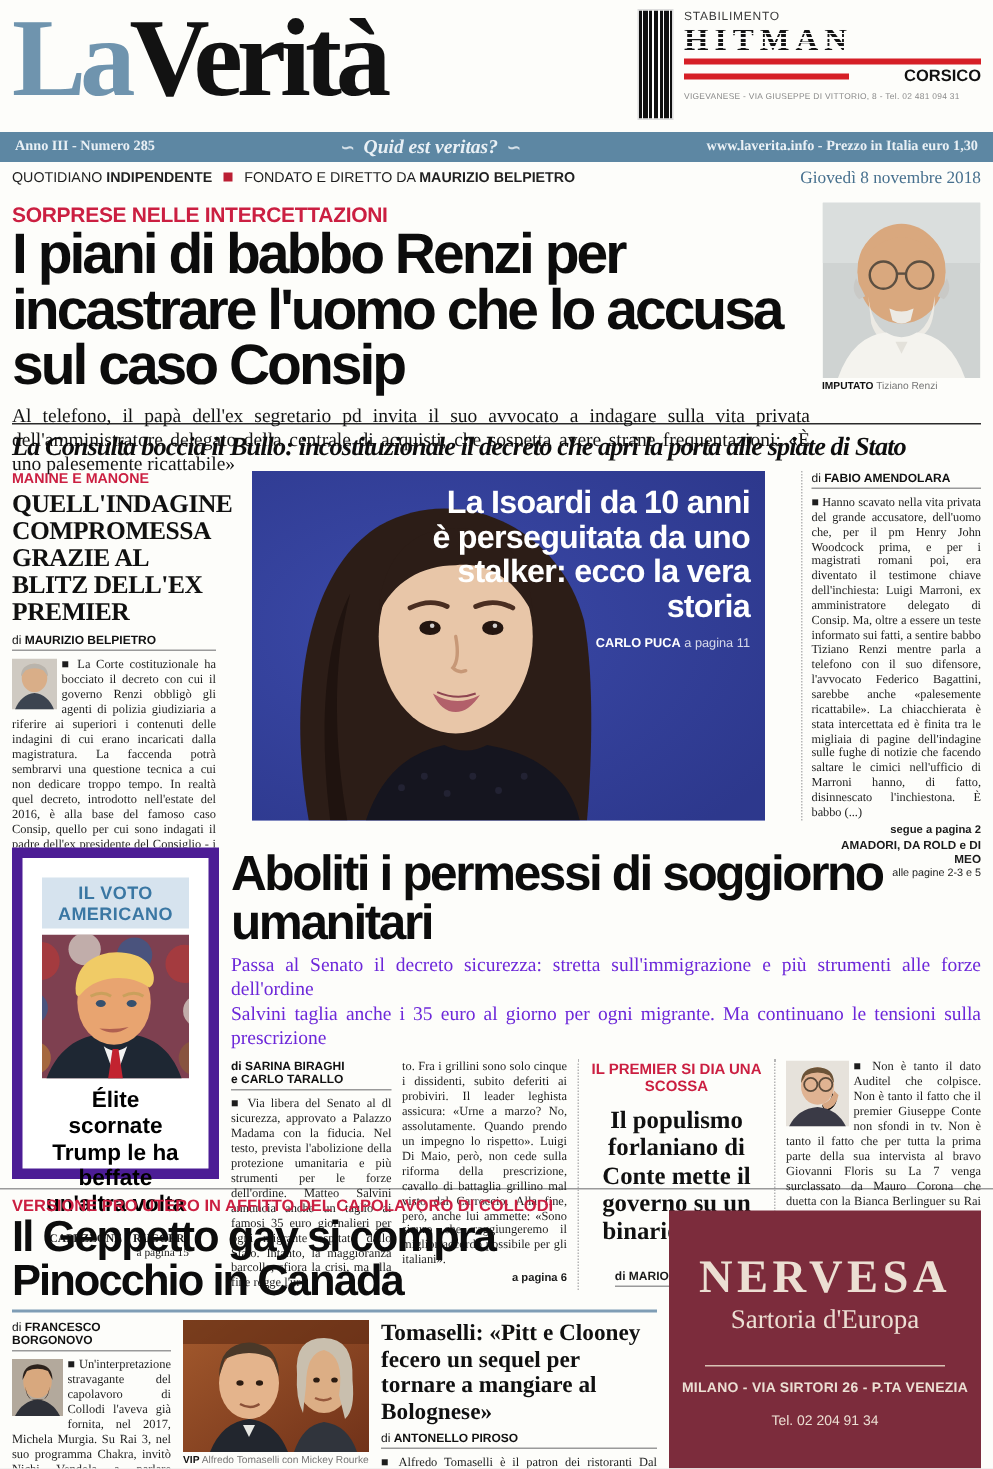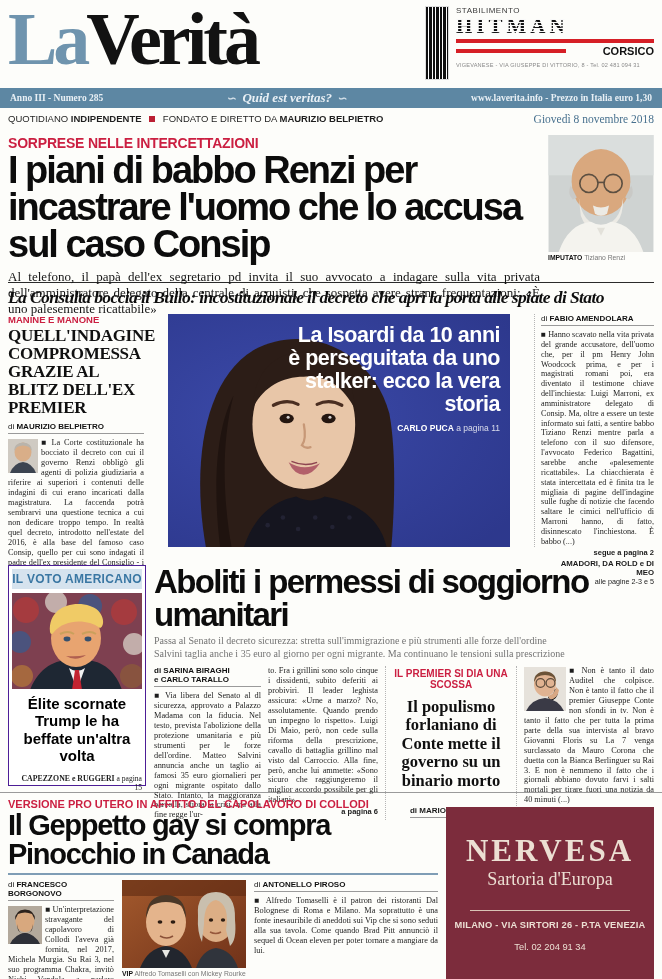--- a/index.html
+++ b/index.html
@@ -72,32 +72,32 @@
   .iso-head{font-family:"Liberation Sans",sans-serif;font-weight:bold;font-size:21.5px;line-height:1.07;letter-spacing:-.5px;}
   .iso-byline{margin-top:7px;font-family:"Liberation Sans",sans-serif;font-size:8.5px;}
   .iso-byline b{font-weight:bold;}
   .iso-byline .pg{opacity:.8;}
 
   .col-right{width:120px;flex:0 0 120px;border-left:1px dotted #b5b5b5;padding-left:6px;}
   .col-right .bodytxt{font-size:8.2px;}
 
   
   .decreto{height:227px;padding:6px 8px 0;display:flex;gap:8px;}
-  .trump-box{width:138px;flex:0 0 138px;border:1px solid #4c1d95;padding:3px;background:#fff;}
+  .trump-box{width:138px;flex:0 0 138px;border:7px solid #4c1d95;padding:13px;background:#fff;}
   .tb-header{background:#d6e3ee;color:#3a77a3;font-family:"Liberation Sans",sans-serif;font-weight:bold;
              font-size:12px;text-align:center;padding:3px 0;letter-spacing:.3px;}
   .trump-box svg{width:100%;height:96px;display:block;margin:4px 0 6px;}
   .tb-head{font-family:"Liberation Sans",sans-serif;font-size:15px;line-height:1.15;color:#000000;text-align:center;margin:0 0 10px;}
   .tb-byline{text-align:right;font-family:Liberation Serif, serif;font-size:7.6px;}
   .tb-byline b{font-size:7.8px;}
 
   .decreto-main{flex:1;min-width:0;}
   .dec-headline{margin:0 0 4px;font-family:"Liberation Sans",sans-serif;font-weight:bold;
                 font-size:33px;line-height:1;letter-spacing:-1.6px;color:#0c0c0c;}
-  .dec-sub{margin:0 0 6px;font-size:10px;line-height:1.25;text-align:justify;color:#737373;}
+  .dec-sub{margin:0 0 6px;font-size:13px;line-height:1.25;text-align:justify;color:#6d28d9;}
   .dec-cols{display:flex;gap:7px;}
   .dcol{width:107px;flex:0 0 107px;}
   .dcol2{width:110px;flex:0 0 110px;}
   .gio-box{width:132px;flex:0 0 132px;border-left:1px dotted #b5b5b5;border-right:1px dotted #b5b5b5;
            padding:2px 6px 0;text-align:center;}
   .gio-box .kicker{font-size:10px;}
   .gio-head{font-family:"Liberation Serif",serif;font-weight:bold;font-size:16.5px;line-height:1.12;margin:8px 0 0;color:#101010;}
   .gio-byline{margin-top:16px;font-family:"Liberation Sans",sans-serif;font-weight:bold;font-size:8px;
               display:inline-block;border-bottom:1px solid #9a9a9a;padding-bottom:2px;}
   .dcol-last{flex:1;min-width:0;}
@@ -368,20 +368,21 @@
             <ellipse cx="94" cy="40" rx="18" ry="22" fill="#dcae85"></ellipse>
             <path d="M76,36 Q74,12 94,12 Q114,12 113,40 Q115,60 108,66 L104,50 Q108,24 94,20 Q82,22 82,44 L80,62 Q75,52 76,36 Z" fill="#c9bfae"></path>
             <ellipse cx="89" cy="40" rx="2.2" ry="1.7" fill="#2c1c12"></ellipse>
             <ellipse cx="101" cy="40" rx="2.2" ry="1.7" fill="#2c1c12"></ellipse>
             <path d="M88,52 q6,3 11,0" stroke="#96583c" stroke-width="1.5" fill="none"></path>
             <path d="M74,88 Q80,70 94,68 Q110,70 116,88 Z" fill="#30343c"></path>
           </svg>
           <figcaption class="photo-cap"><b>VIP</b><span> Alfredo Tomaselli con Mickey Rourke</span></figcaption>
         </figure>
         <div class="bcolC">
+          <h3 class="tom-head">Tomaselli: «Pitt e Clooney fecero un sequel per tornare a mangiare al Bolognese»</h3>
           <div class="byline"><span class="di">di </span><span>ANTONELLO PIROSO</span></div>
           <p class="bodytxt">■ Alfredo Tomaselli è il patron dei ristoranti Dal Bolognese di Roma e Milano. Ma soprattutto è una fonte inesauribile di aneddoti sui Vip che si sono seduti alla sua tavola. Come quando Brad Pitt annunciò il sequel di Ocean eleven per poter tornare a mangiare da lui.</p>
 
         </div>
       </div>
     </div>
 
     <aside class="nervesa">
       <div class="n-name">NERVESA</div>
       <div class="n-tag">Sartoria d'Europa</div>

